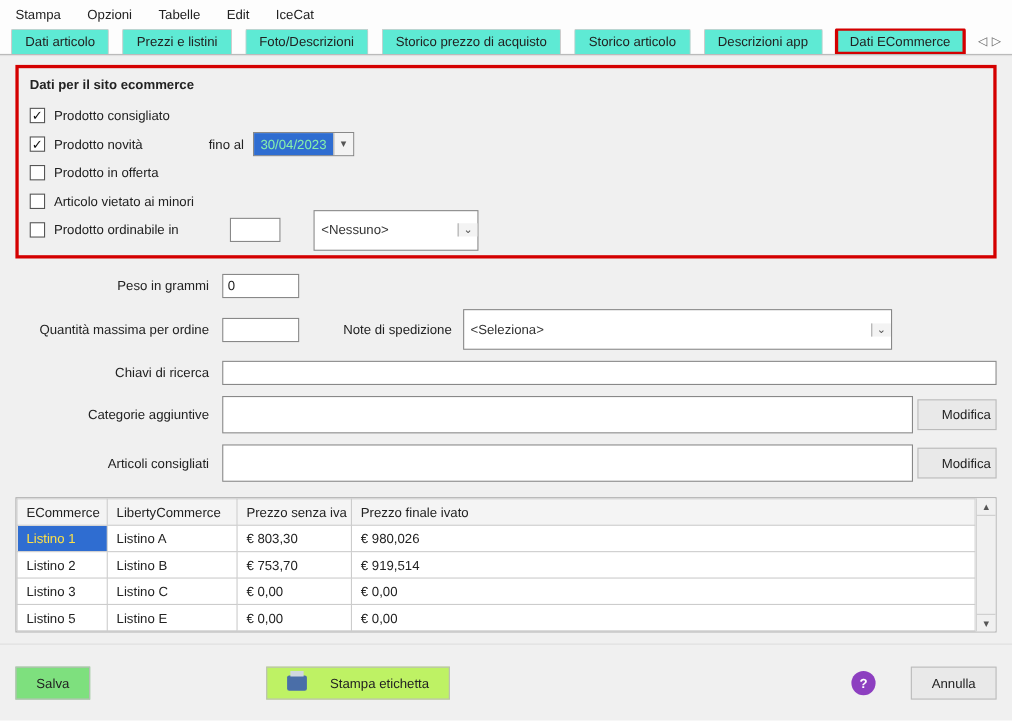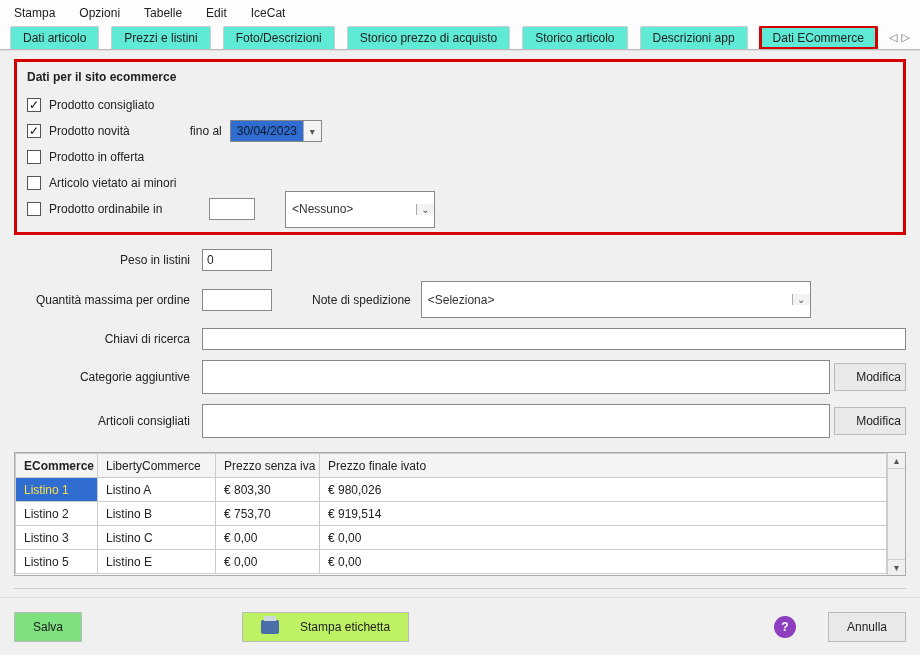--- a/index.html
+++ b/index.html
@@ -70,57 +70,57 @@
   .checkbox { width:14px; height:14px; border:1px solid #555; background:#fff; margin-right:8px; display:flex; align-items:center; justify-content:center; font-size:12px; color:#111; }
   .checkbox.checked::before { content:"✓"; line-height:1; }
   .field-label { margin-right: 10px; }
   .inline-label { margin: 0 8px 0 50px; }
 
   .date-field {
     display:flex; align-items:center;
     border:1px solid #888; height:22px;
     background:#fff;
   }
-  .date-value { background:#2f6dd1; color:#0f172a; padding:2px 6px; height:100%; display:flex; align-items:center; }
+  .date-value { background:#2f6dd1; color:#86efac; padding:2px 6px; height:100%; display:flex; align-items:center; }
   .date-drop { width:18px; height:100%; border-left:1px solid #aaa; background:#f3f3f3; display:flex; align-items:center; justify-content:center; color:#555; font-size:10px;}
 
   .small-input { width:46px; height:22px; border:1px solid #888; background:#fff; }
   .combo { display:flex; align-items:center; border:1px solid #888; height:37px; background:#fff; min-width:130px; }
   .combo .combo-text { flex:1; padding:0 6px; color:#333; }
   .combo .combo-drop { width:18px; border-left:1px solid #aaa; background:#f3f3f3; display:flex; align-items:center; justify-content:center; font-size:10px; color:#555;}
   .combo.wide { width:390px; }
 
   .grid-row { display:flex; align-items:center; margin:4px 0; }
   .grid-label { width:188px; text-align:right; padding-right:12px; }
   .text-input { height:22px; border:1px solid #888; background:#fff; }
   .text-input.full { flex:1; }
   .text-area { height:34px; border:1px solid #888; background:#fff; flex:1; }
   .btn-mod { width:72px; height:28px; margin-left:4px; background:#e9e9e9; border:1px solid #bbb; display:flex; align-items:center; justify-content:center;padding-left:17px;}
 
   
   .grid-container { margin-top:8px; border:1px solid #aaa; height:180px; display:flex; background:#fff; }
   table { border-collapse: collapse; width:100%; table-layout:fixed; }
   th, td { border:1px solid #ccc; padding:4px 8px; text-align:left; white-space:nowrap; overflow:hidden; height:24px; }
   th { background:#f4f4f4; font-weight:normal; }
-  .col0 { width:82px;font-weight:bold; }
+  .col0 { width:82px; }
   .col1 { width:118px; }
   .col2 { width:104px; }
   .col3 { width:auto; }
   td.sel { background:#2f6dd1; color:#fde047; }
   .table-scroll { flex:1; overflow:hidden; }
   .vscroll { width:18px; background:#f0f0f0; border-left:1px solid #ccc; position:relative; }
   .vscroll .thumb-up, .vscroll .thumb-dn { position:absolute; left:0; right:0; height:16px; display:flex; align-items:center; justify-content:center; color:#555; font-size:10px;}
   .vscroll .thumb-up { top:0; border-bottom:1px solid #ccc;}
   .vscroll .thumb-dn { bottom:0; border-top:1px solid #ccc;}
 
   .divider { height:1px; background:#ccc; margin:10px 0 0 0; }
 
   
   .footer {
-    height:58px; background:#f0f0f0;
+    height:70px; background:#f0f0f0;
     display:flex; align-items:center; padding:0 14px; gap:8px;
     border-top:1px solid #ddd;
   }
   .btn { height:30px; padding:0 18px; border:1px solid #bbb; display:flex; align-items:center; justify-content:center; gap:8px; }
   .btn.save { background:#7ee07e; }
   .btn.print { background:#bef264; margin-left:152px;gap:21px; }
   .btn.cancel { background:#e9e9e9; margin-left:auto; }
   .help-icon { width:22px; height:22px; border-radius:50%; background:#8d3fc0; color:#fff; display:flex; align-items:center; justify-content:center; font-weight:bold; margin-left:auto;}
   .printer-ico { width:18px; height:14px; background:#4a6ea8; border-radius:2px; position:relative;}
   .printer-ico::before { content:""; position:absolute; top:-4px; left:3px; right:3px; height:5px; background:#cfd7df;}
@@ -190,21 +190,21 @@
         <div class="small-input"></div>
         <div style="width:30px"></div>
         <div class="combo" style="width:150px">
           <span class="combo-text">&lt;Nessuno&gt;</span>
           <span class="combo-drop">⌄</span>
         </div>
       </div>
     </div>
 
     <div class="grid-row">
-      <div class="grid-label">Peso in listini</div>
+      <div class="grid-label">Peso in grammi</div>
       <div class="text-input" style="width:70px; padding:0 4px; display:flex; align-items:center;">0</div>
     </div>
 
     <div class="grid-row">
       <div class="grid-label">Quantità massima per ordine</div>
       <div class="text-input" style="width:70px"></div>
       <div style="width:40px"></div>
       <span style="margin-right:10px">Note di spedizione</span>
       <div class="combo wide">
         <span class="combo-text">&lt;Seleziona&gt;</span>

